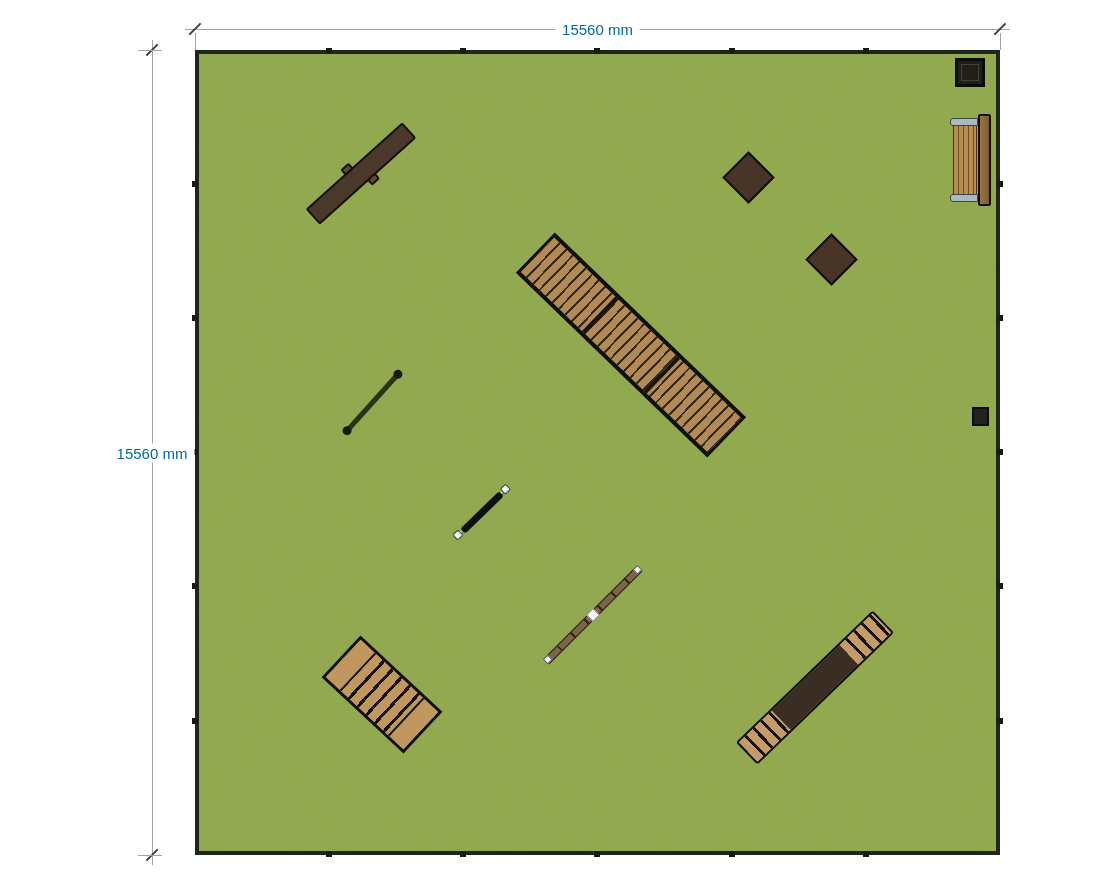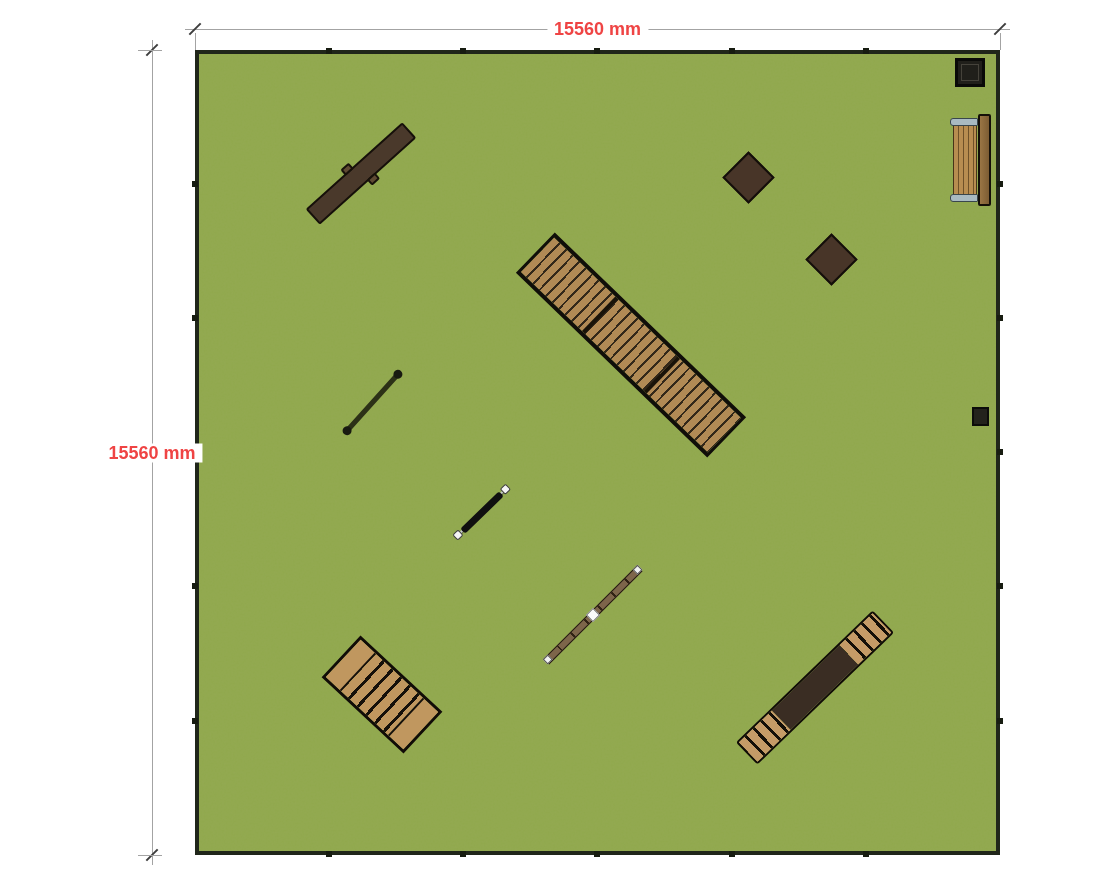--- a/index.html
+++ b/index.html
@@ -8,21 +8,21 @@
 
   
   .field{position:absolute;left:195px;top:50px;width:805px;height:805px;box-sizing:border-box;
          border:4px solid #20261a;background:#90a84c;z-index:1;}
   .field svg{display:block;width:100%;height:100%;}
 
   
   .post{position:absolute;width:6px;height:6px;background:#171c11;z-index:3;}
 
   
-  .dim{position:absolute;z-index:4;color:#ef4444;font-size:18px;font-weight:bold;}
+  .dim{position:absolute;z-index:4;color:#0369a1;font-size:15px;}
   .dim-line{position:absolute;background:#a3a3a3;}
   .tick{position:absolute;width:16px;height:2px;background:#3d3d3d;transform:rotate(-45deg);}
   .dim-label{position:absolute;background:#ffffff;padding:1px 7px;white-space:nowrap;line-height:17px;}
   .dim-top{left:195px;top:21px;width:805px;height:16px;}
   .dim-top .dim-line{left:-10px;right:-10px;top:8px;height:1px;}
   .dim-top .tick.t-a{left:-8px;top:7px;}
   .dim-top .tick.t-b{right:-8px;top:7px;}
   .dim-top .dim-label{left:50%;top:-1px;transform:translateX(-50%);}
   .dim-left{left:144px;top:50px;width:16px;height:805px;}
   .dim-left .dim-line{left:8px;top:-10px;bottom:-10px;width:1px;}

